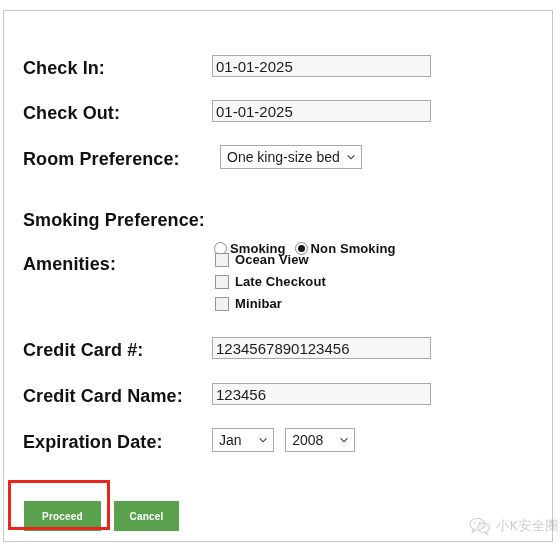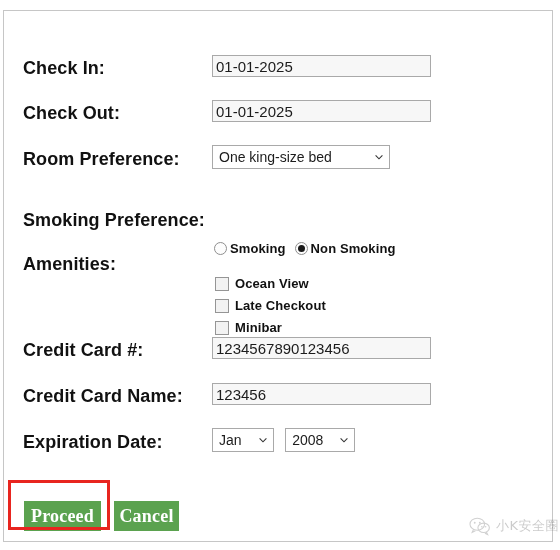--- a/index.html
+++ b/index.html
@@ -104,21 +104,21 @@
     position: absolute;
     right: 7px;
     top: 50%;
     margin-top: -2px;
     width: 8px;
     height: 5px;
     pointer-events: none;
   }
   .select-wrap .arrow svg { display: block; }
 
-  .sel-room { width: 178px; }
+  .sel-room { width: 142px; margin-left: 8px; }
   .sel-month { width: 62px; }
   .sel-year  { width: 70px; }
 
   .radio-group {
     position: absolute;
     left: 210px;
     white-space: nowrap;
     font-size: 0;
   }
   .radio-item {
@@ -187,22 +187,22 @@
     margin-left: 6px;
     letter-spacing: 0.1px;
   }
 
   .btn {
     position: absolute;
     box-sizing: border-box;
     background: #5ba24f;
     border: none;
     color: #ffffff;
-    font-family: Liberation Serif, serif;
-    font-size: 18px;
+    font-family: Liberation Sans, sans-serif;
+    font-size: 10px;
     font-weight: bold;
     letter-spacing: 0.2px;
     cursor: pointer;
     padding: 0;
     text-align: center;
   }
   .btn-proceed {
     left: 20px;
     top: 490px;
     width: 77px;
@@ -296,21 +296,21 @@
       <span class="radio-item">
         <span class="radio-dot"></span><span class="radio-text">Smoking</span>
       </span><span class="radio-gap"></span><span class="radio-item">
         <span class="radio-dot checked"></span><span class="radio-text">Non Smoking</span>
       </span>
     </span>
   </div>
 
   <div class="row" style="top:243px;">
     <span class="field-label" style="top:0;">Amenities:</span>
-    <span class="check-group" style="top:-2px;margin-top:24px;">
+    <span class="check-group" style="top:-2px;">
       <span class="check-item" style="display:block;">
         <span class="check-box"></span><span class="check-text">Ocean View</span>
       </span>
       <span class="check-item" style="display:block;">
         <span class="check-box"></span><span class="check-text">Late Checkout</span>
       </span>
       <span class="check-item" style="display:block;">
         <span class="check-box"></span><span class="check-text">Minibar</span>
       </span>
     </span>

